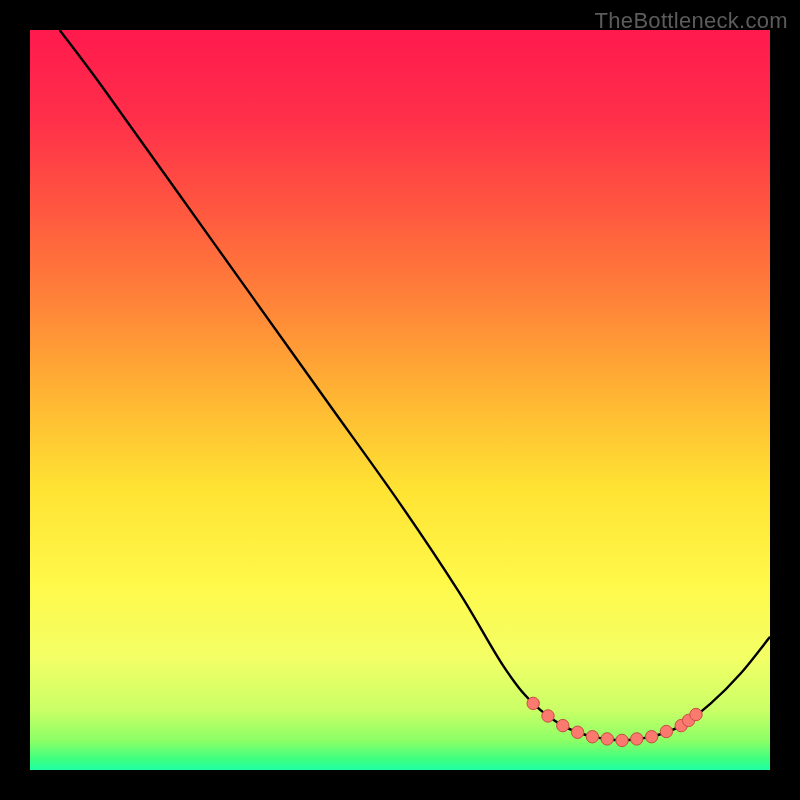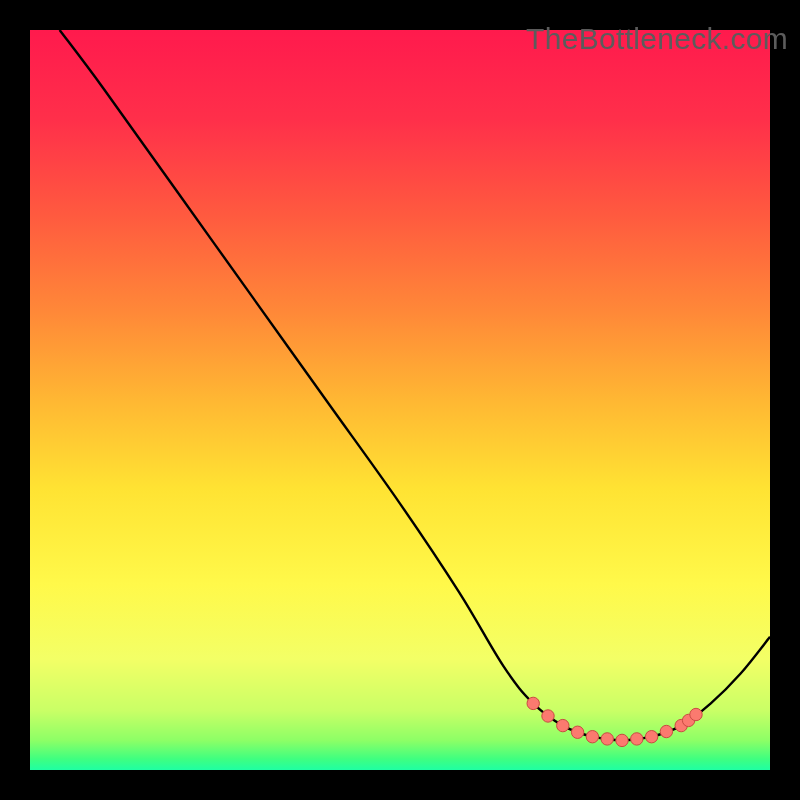--- a/index.html
+++ b/index.html
@@ -19,24 +19,24 @@
   }
   .plot-area {
     position: absolute;
     left: 30px;
     top: 30px;
     width: 740px;
     height: 740px;
   }
   .watermark {
     position: absolute;
-    top: 22px;
+    top: 8px;
     right: 12px;
     color: #5c5c5c;
-    font-size: 30px;
+    font-size: 22px;
     font-weight: 500;
     letter-spacing: 0.3px;
     z-index: 10;
   }
   svg {
     display: block;
   }
 </style>
 </head>
 <body>

